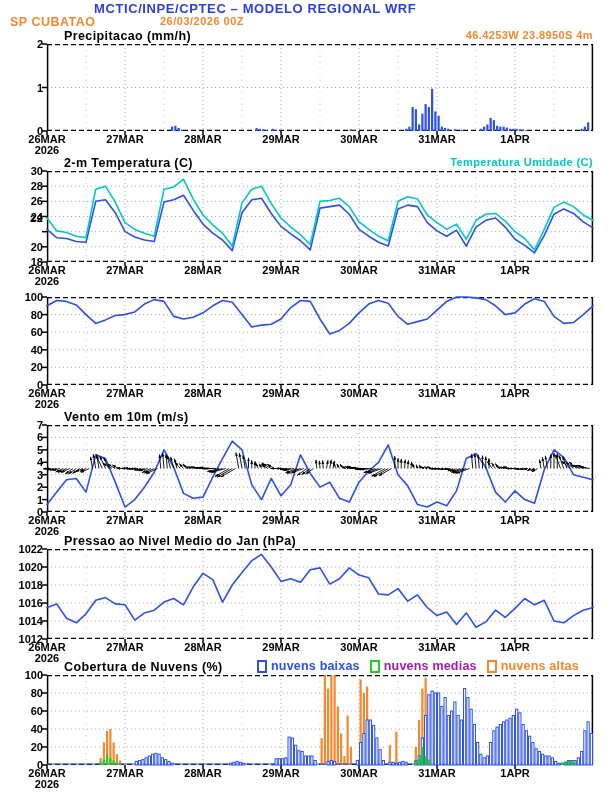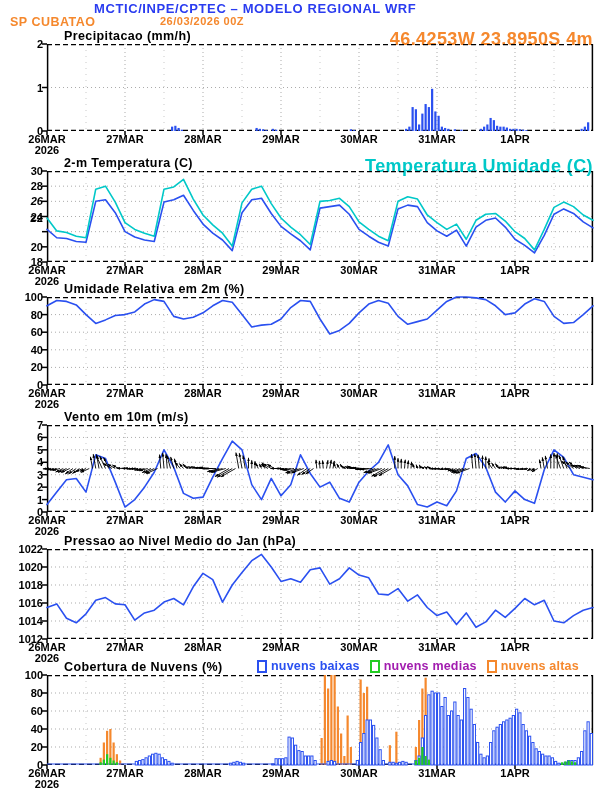--- a/index.html
+++ b/index.html
@@ -2,21 +2,21 @@
 <html><head>
 <meta charset="utf-8">
 <style>
   html,body{margin:0;padding:0;background:#ffffff;}
   #canvas{position:relative;width:612px;height:792px;background:#fff;
     font-family:"Liberation Sans",sans-serif;font-weight:bold;overflow:hidden;}
   .hdr1{position:absolute;left:94px;top:1px;font-size:13px;letter-spacing:.6px;color:#2a3cf0;white-space:pre;}
   .hdr2a{position:absolute;left:10px;top:15px;font-size:12.5px;letter-spacing:.5px;color:#f5882d;}
   .hdr2b{position:absolute;left:160px;top:15px;font-size:11px;letter-spacing:.5px;color:#f5882d;}
   .ptitle{position:absolute;left:64px;font-size:12.5px;letter-spacing:.4px;color:#000;white-space:nowrap;}
-  .rlabel{position:absolute;right:19px;font-size:18px;letter-spacing:.4px;white-space:nowrap;}
+  .rlabel{position:absolute;right:19px;font-size:11px;letter-spacing:.4px;white-space:nowrap;}
   .orange{color:#f5882d;} .cyan{color:#00c8c8;}
   .t0{top:29px}.t1{top:156px}.t2{top:282px}.t3{top:410px}.t4{top:534px}.t5{top:660px}
   .panelbox{position:absolute;left:47px;width:546px;}
   .yl{position:absolute;width:40px;left:-44px;text-align:right;font-size:11px;color:#000;line-height:12px;}
   .xl{position:absolute;width:60px;text-align:center;font-size:11px;color:#000;line-height:11px;}
   .legend{position:absolute;left:247px;top:659px;display:flex;align-items:center;font-size:12.5px;letter-spacing:.2px;white-space:nowrap;}
   .lbox{display:inline-block;width:6px;height:9px;margin:0 4px 0 10px;background:#fff;}
   .lb1{border:2px solid #2a50f0}.lb2{border:2px solid #22cc22}.lb3{border:2px solid #f5882d}
   .ltx1{color:#2a50f0}.ltx2{color:#a21caf}.ltx3{color:#f5882d}
   svg{position:absolute;overflow:visible;}
@@ -161,34 +161,33 @@
         <line x1="312" y1="91" x2="312" y2="95" stroke="#000" stroke-width="1.5"></line>
         <line x1="390" y1="91" x2="390" y2="95" stroke="#000" stroke-width="1.5"></line>
         <line x1="468" y1="91" x2="468" y2="95" stroke="#000" stroke-width="1.5"></line>
         <polyline points="0,58.39166666666666 9.75,66.73333333333333 19.5,67.49166666666665 29.25,70.525 39,71.28333333333332 48.75,30.333333333333336 58.5,28.816666666666677 68.25,41.708333333333336 78,60.66666666666667 87.75,65.975 97.5,69.00833333333334 107.25,70.525 117,31.091666666666676 126.75,28.816666666666677 136.5,24.266666666666662 146.25,39.43333333333332 156,53.08333333333333 165.75,62.18333333333334 175.5,69.00833333333334 185.25,79.625 195,41.708333333333336 204.75,28.816666666666677 214.5,27.300000000000015 224.25,42.466666666666676 234,55.35833333333334 243.75,62.94166666666666 253.5,69.76666666666667 263.25,78.86666666666666 273,37.158333333333324 282.75,35.64166666666666 292.5,34.125 302.25,43.225 312,58.39166666666666 321.75,65.21666666666668 331.5,71.28333333333332 341.25,75.07499999999999 351,37.916666666666664 360.75,34.125 370.5,35.64166666666666 380.25,51.56666666666666 390,59.908333333333324 399.75,65.21666666666668 409.5,59.15000000000001 419.25,75.07499999999999 429,56.116666666666646 438.75,49.29166666666667 448.5,47.01666666666666 458.25,56.116666666666646 468,68.25 477.75,74.31666666666668 487.5,81.9 497.25,64.45833333333333 507,43.225 516.75,37.916666666666664 526.5,42.466666666666676 536.25,50.80833333333334 546,56.875" fill="none" stroke="#2a50f0" stroke-width="1.6" stroke-linejoin="round" stroke-linecap="round"></polyline>
         <polyline points="0,47.01666666666666 9.75,59.908333333333324 19.5,61.425000000000004 29.25,65.21666666666668 39,66.73333333333333 48.75,18.199999999999985 58.5,15.166666666666663 68.25,31.091666666666676 78,51.56666666666666 87.75,58.39166666666666 97.5,62.18333333333334 107.25,65.21666666666668 117,18.199999999999985 126.75,15.925000000000015 136.5,8.341666666666677 146.25,28.058333333333323 156,43.98333333333334 165.75,53.841666666666676 175.5,62.18333333333334 185.25,75.07499999999999 195,31.849999999999998 204.75,18.199999999999985 214.5,15.166666666666663 224.25,32.60833333333334 234,47.01666666666666 243.75,56.116666666666646 253.5,63.699999999999996 263.25,73.55833333333332 273,30.333333333333336 282.75,29.574999999999985 292.5,27.300000000000015 302.25,35.64166666666666 312,50.80833333333334 321.75,58.39166666666666 331.5,65.21666666666668 341.25,69.76666666666667 351,30.333333333333336 360.75,25.783333333333324 370.5,28.058333333333323 380.25,43.98333333333334 390,51.56666666666666 399.75,58.39166666666666 409.5,53.08333333333333 419.25,68.25 429,49.29166666666667 438.75,43.225 448.5,42.466666666666676 458.25,50.050000000000004 468,60.66666666666667 477.75,67.49166666666665 487.5,78.86666666666666 497.25,58.39166666666666 507,36.4 516.75,31.091666666666676 526.5,35.64166666666666 536.25,43.98333333333334 546,49.29166666666667" fill="none" stroke="#00c8c8" stroke-width="1.6" stroke-linejoin="round" stroke-linecap="round"></polyline>
       </svg>
       <div class="yl" style="top: 85px;">18</div>
       <div class="yl" style="top: 69.8333px;">20</div>
       <div class="yl" style="top: 42px; font-family: Liberation Mono, monospace;">22</div>
       <div class="yl" style="top: 39.5px;">24</div>
-      <div class="yl" style="top: 24.3333px; font-style: italic;">26</div>
+      <div class="yl" style="top: 24.3333px;">26</div>
       <div class="yl" style="top: 9.16667px;">28</div>
       <div class="yl" style="top: -6px;">30</div>
       <div class="xl" style="left: -30px; top: 94px;">26MAR</div>
       <div class="xl" style="left: -30px; top: 105px;">2026</div>
       <div class="xl" style="left: 48px; top: 94px;">27MAR</div>
       <div class="xl" style="left: 126px; top: 94px;">28MAR</div>
       <div class="xl" style="left: 204px; top: 94px;">29MAR</div>
       <div class="xl" style="left: 282px; top: 94px;">30MAR</div>
       <div class="xl" style="left: 360px; top: 94px;">31MAR</div>
       <div class="xl" style="left: 438px; top: 94px;">1APR</div>
     </div>
 
-  <span class="ptitle t2">Umidade Relativa em 2m (%)</span>
   <div class="panelbox" style="top: 297px; height: 88px;">
       <svg width="546" height="88" style="left: 0px; top: 0px;">
         <line x1="39" y1="0" x2="39" y2="88" stroke="#c9c9c9" stroke-width="1" stroke-dasharray="1 5"></line>
         <line x1="117" y1="0" x2="117" y2="88" stroke="#c9c9c9" stroke-width="1" stroke-dasharray="1 5"></line>
         <line x1="195" y1="0" x2="195" y2="88" stroke="#c9c9c9" stroke-width="1" stroke-dasharray="1 5"></line>
         <line x1="273" y1="0" x2="273" y2="88" stroke="#c9c9c9" stroke-width="1" stroke-dasharray="1 5"></line>
         <line x1="351" y1="0" x2="351" y2="88" stroke="#c9c9c9" stroke-width="1" stroke-dasharray="1 5"></line>
         <line x1="429" y1="0" x2="429" y2="88" stroke="#c9c9c9" stroke-width="1" stroke-dasharray="1 5"></line>
         <line x1="507" y1="0" x2="507" y2="88" stroke="#c9c9c9" stroke-width="1" stroke-dasharray="1 5"></line>
         <line x1="78" y1="0" x2="78" y2="88" stroke="#ababab" stroke-width="1" stroke-dasharray="1 3"></line>

